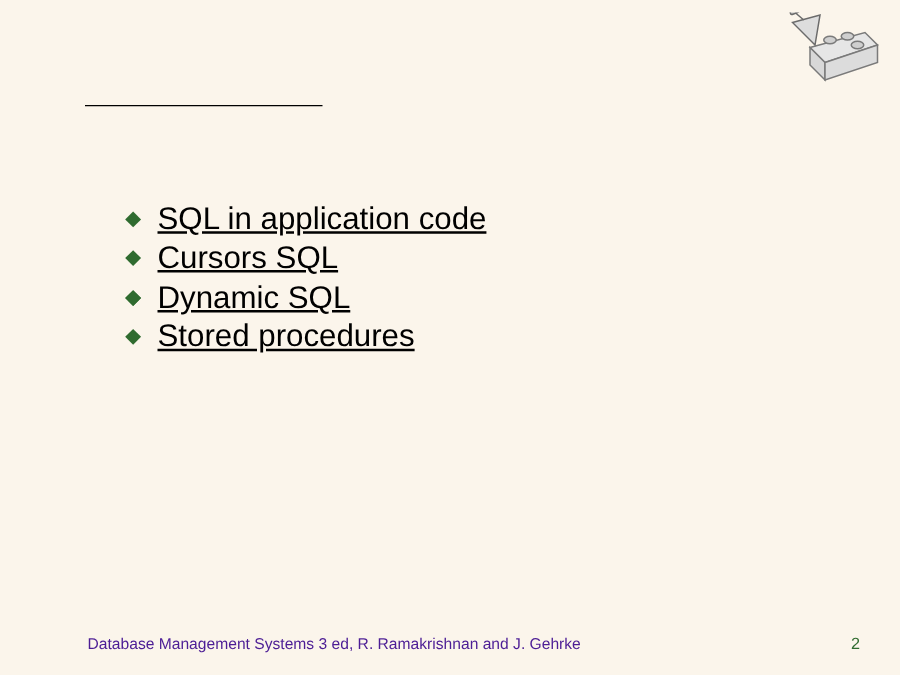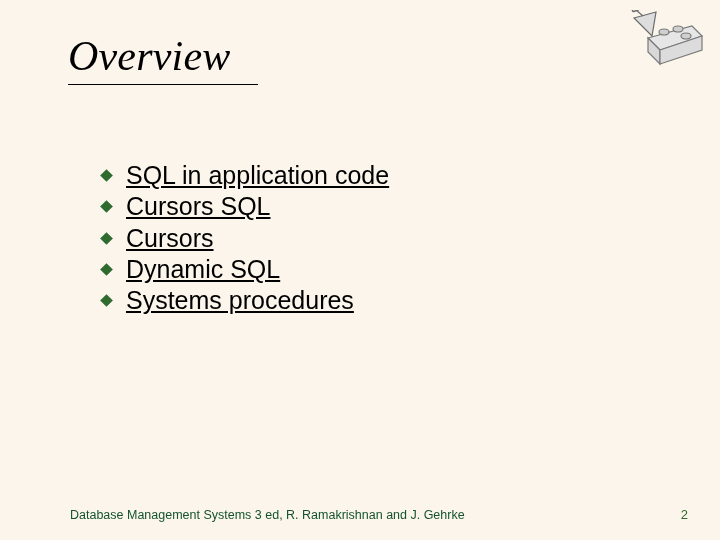--- a/index.html
+++ b/index.html
@@ -67,21 +67,21 @@
     width: 9px;
     height: 9px;
     background: #2f6b2f;
     transform: rotate(45deg);
   }
   .footer-left {
     position: absolute;
     left: 70px;
     bottom: 18px;
     font-size: 12.5px;
-    color: #14532d;
+    color: #4c1d95;
   }
   .footer-right {
     position: absolute;
     right: 32px;
     bottom: 18px;
     font-size: 13px;
     color: #2f6b2f;
   }
   .corner-art {
     position: absolute;
@@ -107,29 +107,28 @@
         <ellipse cx="60" cy="26" rx="5" ry="3" fill="#cfcfcf"></ellipse>
       </g>
       <g stroke="#6b6b6b" stroke-width="1.2" fill="#dddddd">
         <path d="M8 8 L30 2 L26 26 Z"></path>
         <line x1="17" y1="6" x2="10" y2="0"></line>
         <rect x="6" y="-3" width="7" height="4" rx="1" fill="#bfbfbf" transform="rotate(-20 9 -1)"></rect>
       </g>
     </svg>
   </div>
 
-  <div class="title">Overview</div>
   <div class="title-underline"></div>
 
   <div class="body">
     <ul class="bullets">
       <li><span class="diamond"></span><span>SQL in application code</span></li>
       <li><span class="diamond"></span><span>Cursors SQL</span></li>
-      <li><span class="diamond"></span><span>Cursors</span></li>
+      <li><span class="diamond"></span></li>
       <li><span class="diamond"></span><span>Dynamic SQL</span></li>
-      <li><span class="diamond"></span><span>Systems procedures</span></li>
+      <li><span class="diamond"></span><span>Stored procedures</span></li>
     </ul>
   </div>
 
   <div class="footer-left">Database Management Systems 3 ed,  R. Ramakrishnan and J. Gehrke</div>
   <div class="footer-right">2</div>
 
 </div>
 
 </body></html>

